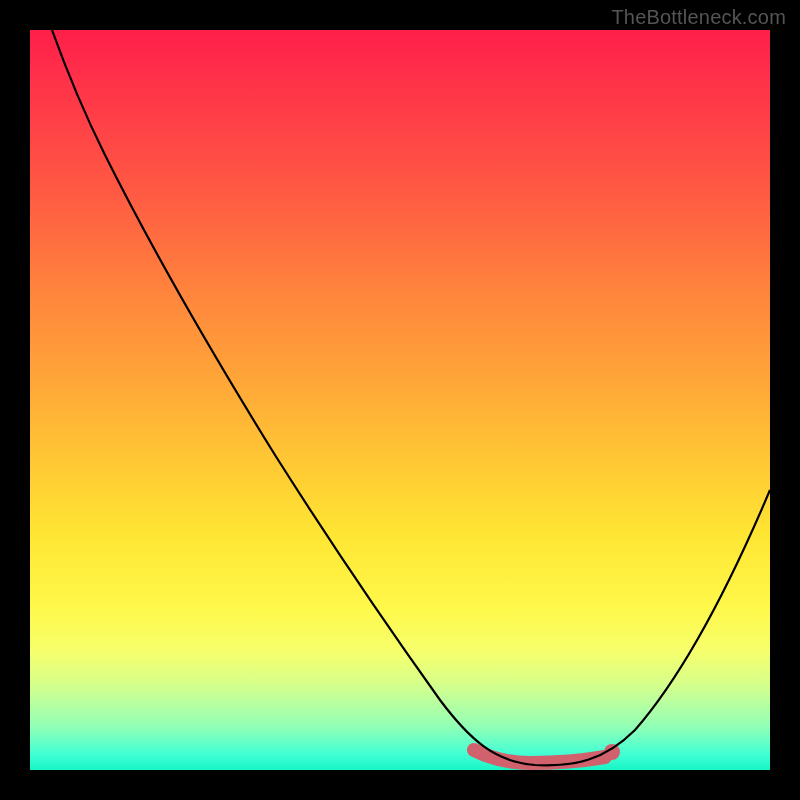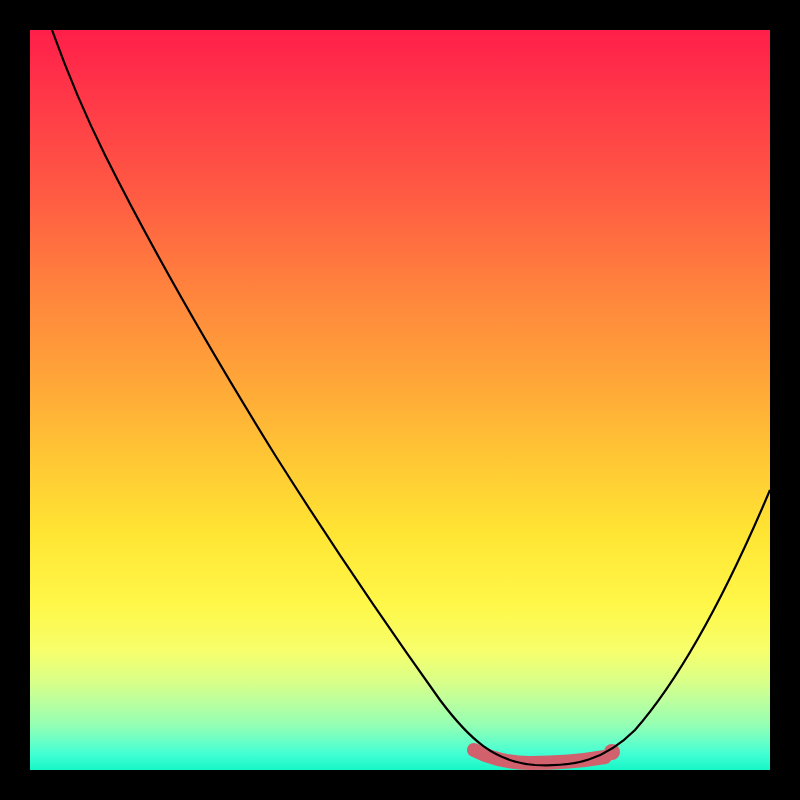--- a/index.html
+++ b/index.html
@@ -73,20 +73,21 @@
     stroke: #000;
     stroke-width: 2.2;
     fill: none;
   }
 </style>
 </head>
 <body>
 
 <div class="frame">
 
+  <div class="watermark">TheBottleneck.com</div>
 
   <div class="plot">
 
     <svg class="curve" viewBox="0 0 740 740" preserveAspectRatio="none">
 
       <path class="marker-track" d="M 444 720
                Q 470 733 500 733
                Q 540 733 575 727"></path>
 
       <circle class="marker-dot" cx="582" cy="722" r="8"></circle>

